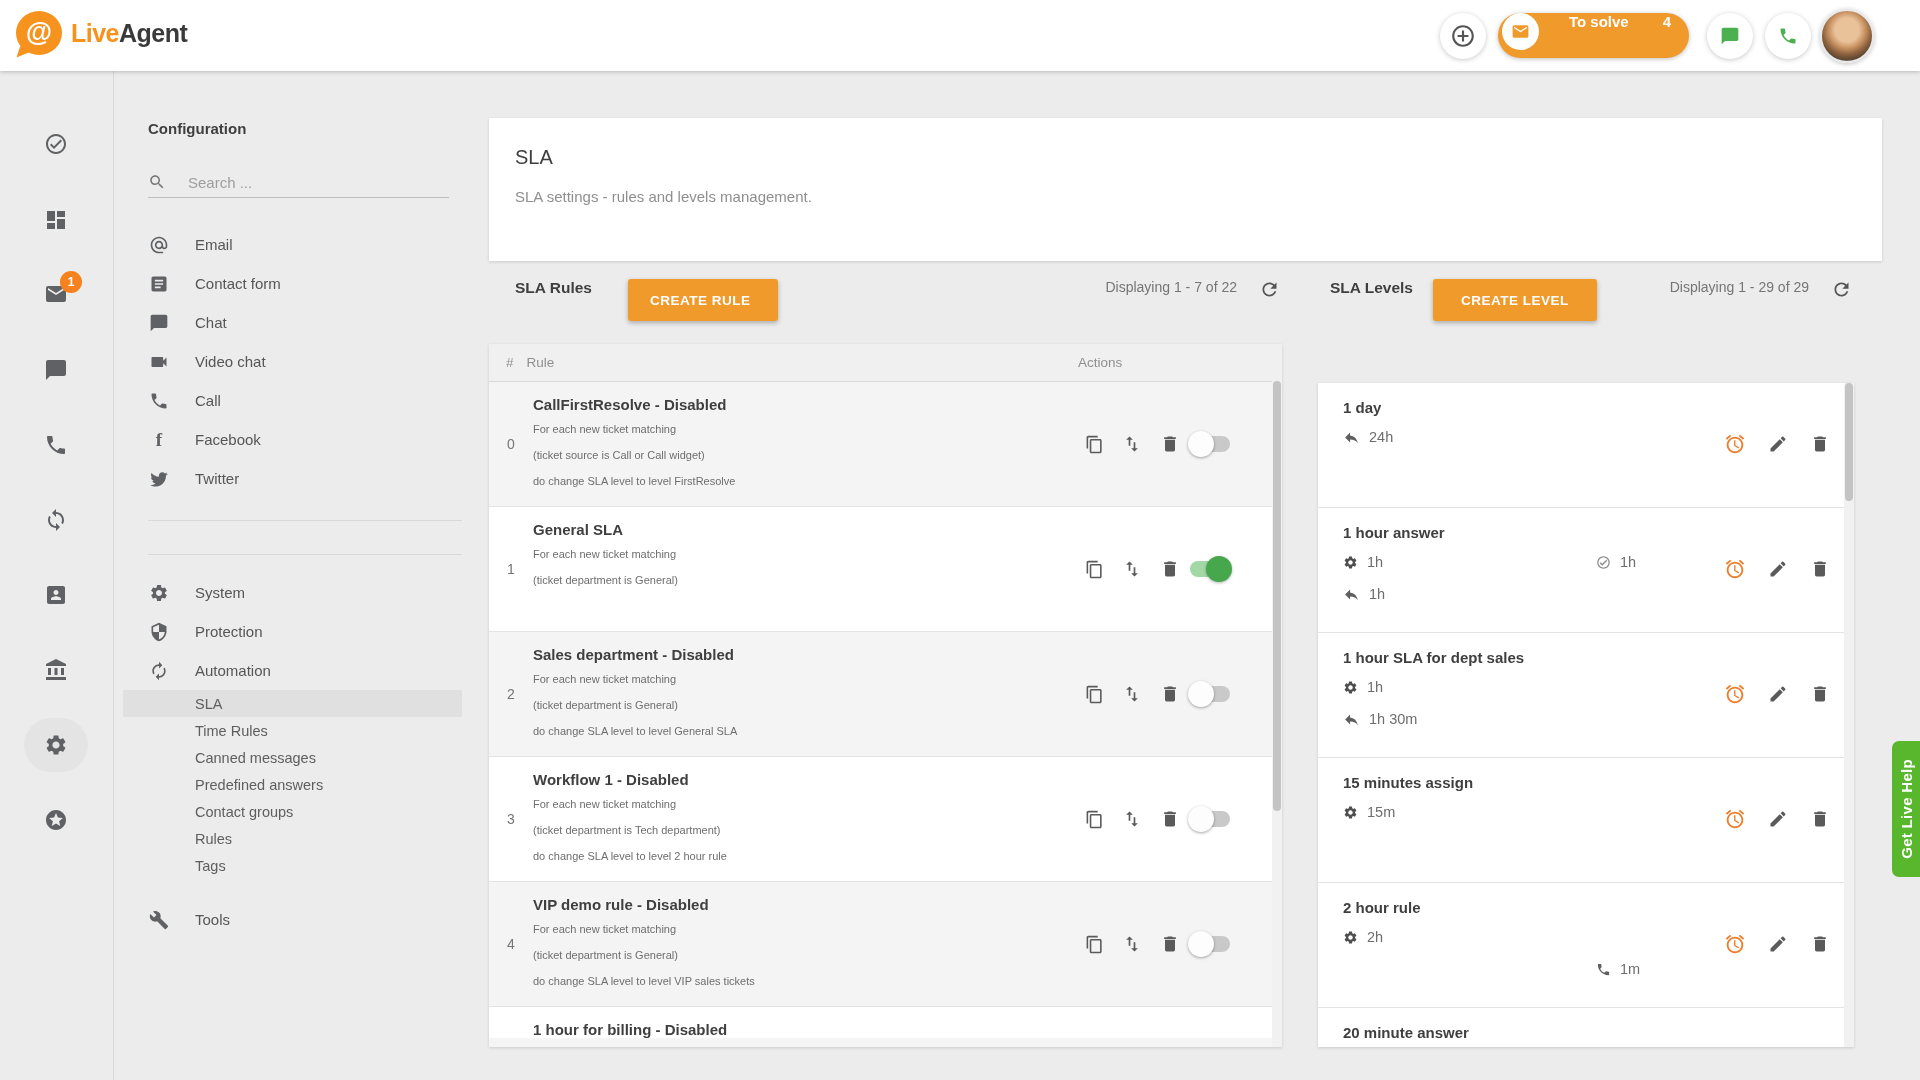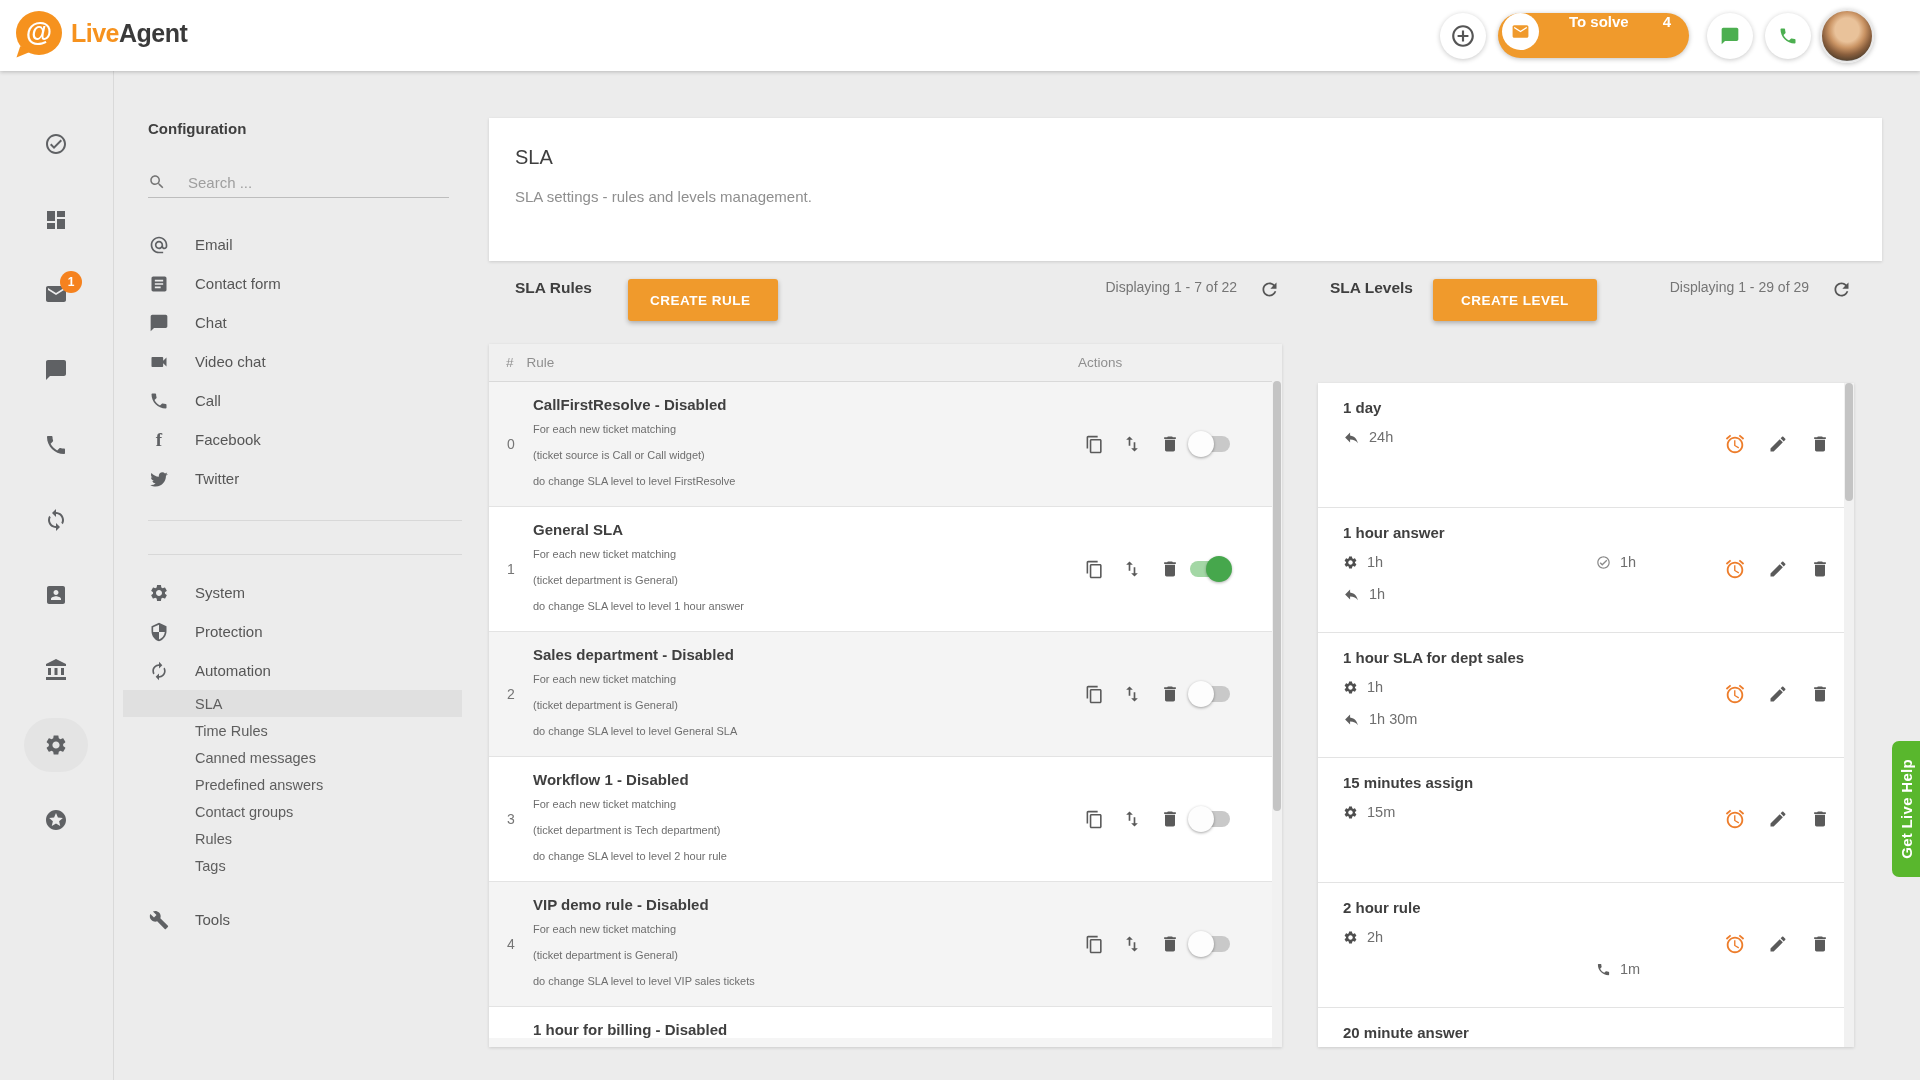--- a/index.html
+++ b/index.html
@@ -450,21 +450,20 @@
               <span class="knob"></span>
             </span>
           </div>
         </div>
         <div class="rrow">
           <div class="r-num">1</div>
           <div class="r-content">
             <div class="r-title">General SLA</div>
             <div class="r-line">For each new ticket matching</div>
             <div class="r-line">(ticket department is General)</div>
-            <div class="r-line">do change SLA level to level 1 hour answer</div>
           </div>
           <div class="r-actions">
             <span class="icon ic-copy">
               <svg width="19" height="19" viewBox="0 0 24 24" fill="currentColor">
                 <path fill-rule="evenodd" d="M16 1H4c-1.1 0-2 .9-2 2v14h2V3h12V1zm3 4H8c-1.1 0-2 .9-2 2v14c0 1.1.9 2 2 2h11c1.1 0 2-.9 2-2V7c0-1.1-.9-2-2-2zm0 16H8V7h11v14z"></path>
               </svg>
             </span>
             <span class="icon ic-swap">
               <svg width="20" height="20" viewBox="0 0 24 24" fill="currentColor">
                 <path fill-rule="evenodd" d="M16 17.01V10h-2v7.01h-3L15 21l4-3.99h-3zM9 3L5 6.99h3V14h2V6.99h3L9 3z"></path>

